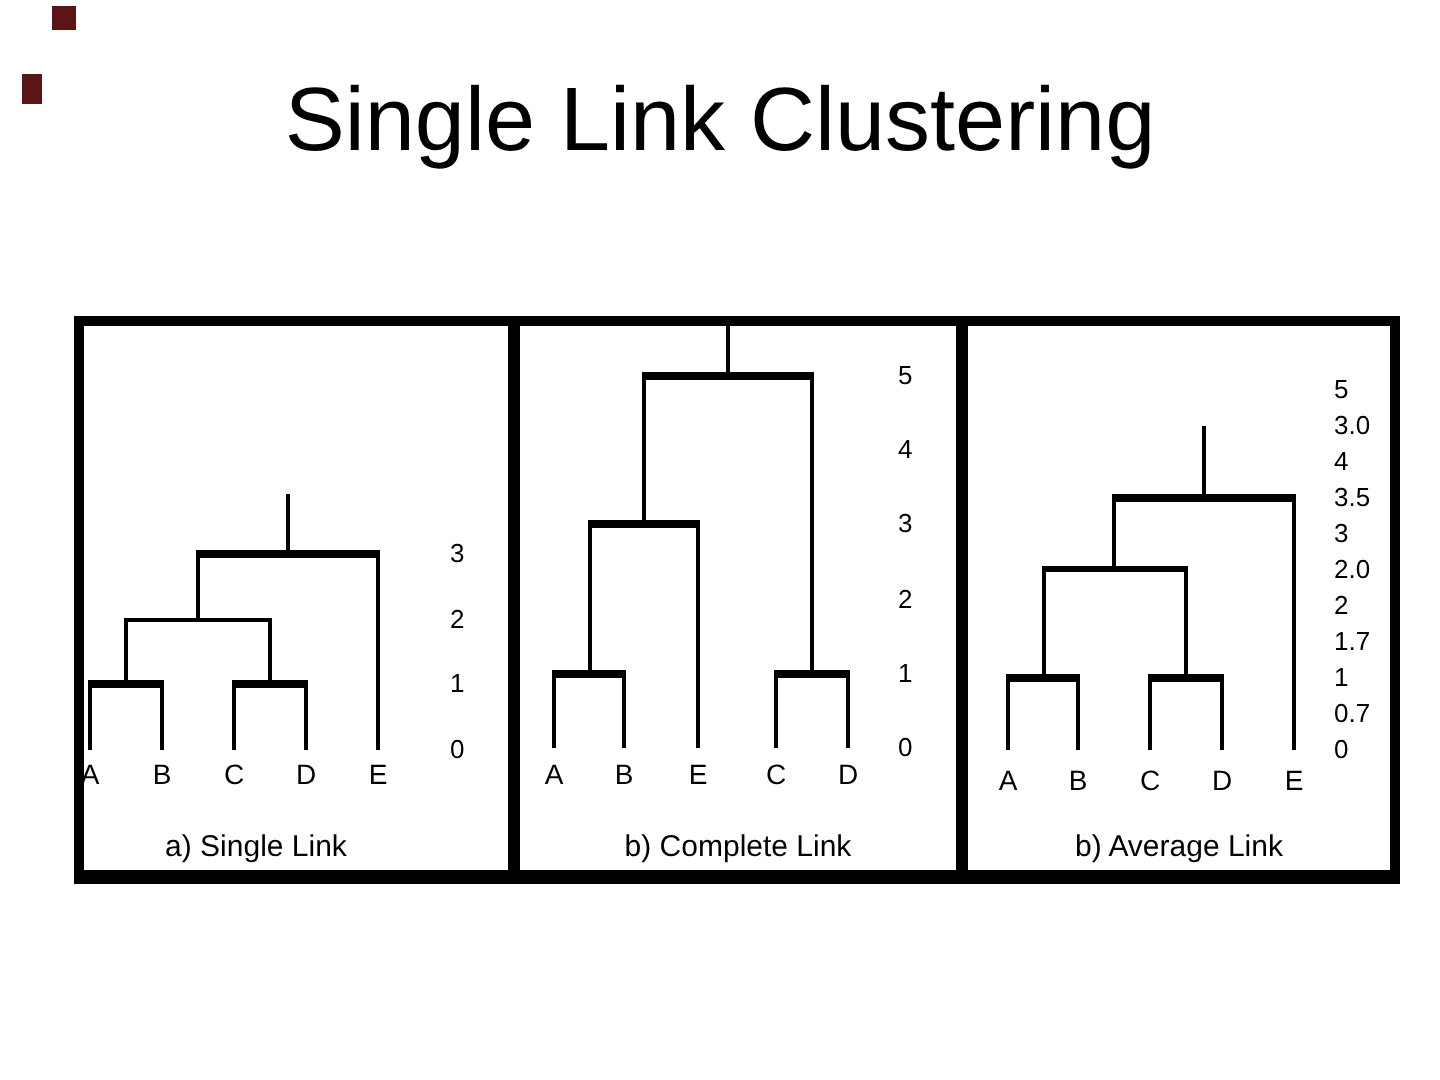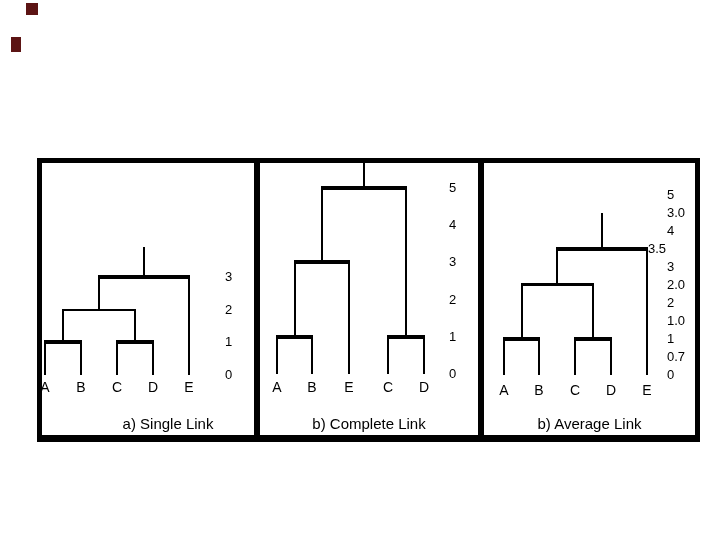--- a/index.html
+++ b/index.html
@@ -22,34 +22,35 @@
     box-sizing:border-box;background:#fff;
     border:5px solid #000;border-bottom-width:7px;
   }
   .sep{position:absolute;top:0;height:272px;width:6px;background:#000;}
   .sep1{left:212px;}
   .sep2{left:436px;}
   .caption{
     position:absolute;top:252px;text-align:center;
     font-size:15px;color:#000;white-space:nowrap;
   }
-  .cap0{left:0px;width:172px;margin-left:40px;}
+  .cap0{left:0px;width:172px;}
   .cap1{left:218px;width:218px;}
   .cap2{left:442px;width:211px;}
   .dline{position:absolute;background:#000;}
   .leaf-label{position:absolute;width:20px;text-align:center;font-size:14px;color:#000;}
   .tick-label{position:absolute;font-size:13px;color:#000;text-align:left;white-space:nowrap;}
 </style>
 </head>
 <body>
 
 <div class="slide">
   <div class="deco deco1" style="background: rgb(92, 20, 20);"></div>
   <div class="deco deco2" style="background: rgb(92, 20, 20);"></div>
 
+  <h1 class="title" style="color: rgb(0, 0, 0);">Single Link Clustering</h1>
 
   <div class="figure">
     <div class="sep sep1"></div>
     <div class="sep sep2"></div>
 
     <div id="layer-0">
         <div class="leaf-label" style="left: -7px; top: 216px; width: 20px;">A</div>
         <div class="leaf-label" style="left: 29px; top: 216px; width: 20px;">B</div>
         <div class="leaf-label" style="left: 65px; top: 216px; width: 20px;">C</div>
         <div class="leaf-label" style="left: 101px; top: 216px; width: 20px;">D</div>
@@ -113,25 +114,25 @@
         <div class="dline" style="left: 478.5px; top: 120px; width: 73.5px; height: 3px; background: rgb(0, 0, 0);"></div>
         <div class="dline" style="left: 478.5px; top: 122px; width: 2px; height: 54px; background: rgb(0, 0, 0);"></div>
         <div class="dline" style="left: 550px; top: 122px; width: 2px; height: 54px; background: rgb(0, 0, 0);"></div>
         <div class="dline" style="left: 514.25px; top: 84px; width: 91.75px; height: 4px; background: rgb(0, 0, 0);"></div>
         <div class="dline" style="left: 514.25px; top: 86px; width: 2px; height: 36px; background: rgb(0, 0, 0);"></div>
         <div class="dline" style="left: 604px; top: 86px; width: 2px; height: 126px; background: rgb(0, 0, 0);"></div>
         <div class="dline" style="left: 559.125px; top: 50px; width: 2px; height: 36px; background: rgb(0, 0, 0);"></div>
         <div class="tick-label" style="left: 625px; top: 24px; width: 30px;">5</div>
         <div class="tick-label" style="left: 625px; top: 42px; width: 30px;">3.0</div>
         <div class="tick-label" style="left: 625px; top: 60px; width: 30px;">4</div>
-        <div class="tick-label" style="left: 606px; top: 78px; width: 30px;">3.5</div>
+        <div class="tick-label" style="left: 625px; top: 78px; width: 30px;">3.5</div>
         <div class="tick-label" style="left: 625px; top: 96px; width: 30px;">3</div>
         <div class="tick-label" style="left: 625px; top: 114px; width: 30px;">2.0</div>
         <div class="tick-label" style="left: 625px; top: 132px; width: 30px;">2</div>
-        <div class="tick-label" style="left: 625px; top: 150px; width: 30px;">1.0</div>
+        <div class="tick-label" style="left: 625px; top: 150px; width: 30px;">1.7</div>
         <div class="tick-label" style="left: 625px; top: 168px; width: 30px;">1</div>
         <div class="tick-label" style="left: 625px; top: 186px; width: 30px;">0.7</div>
         <div class="tick-label" style="left: 625px; top: 204px; width: 30px;">0</div>
       </div>
 
     <div class="caption cap0">a) Single Link</div>
     <div class="caption cap2">b) Average Link</div>
     <div class="caption cap1">b) Complete Link</div>
   </div>
 </div>

